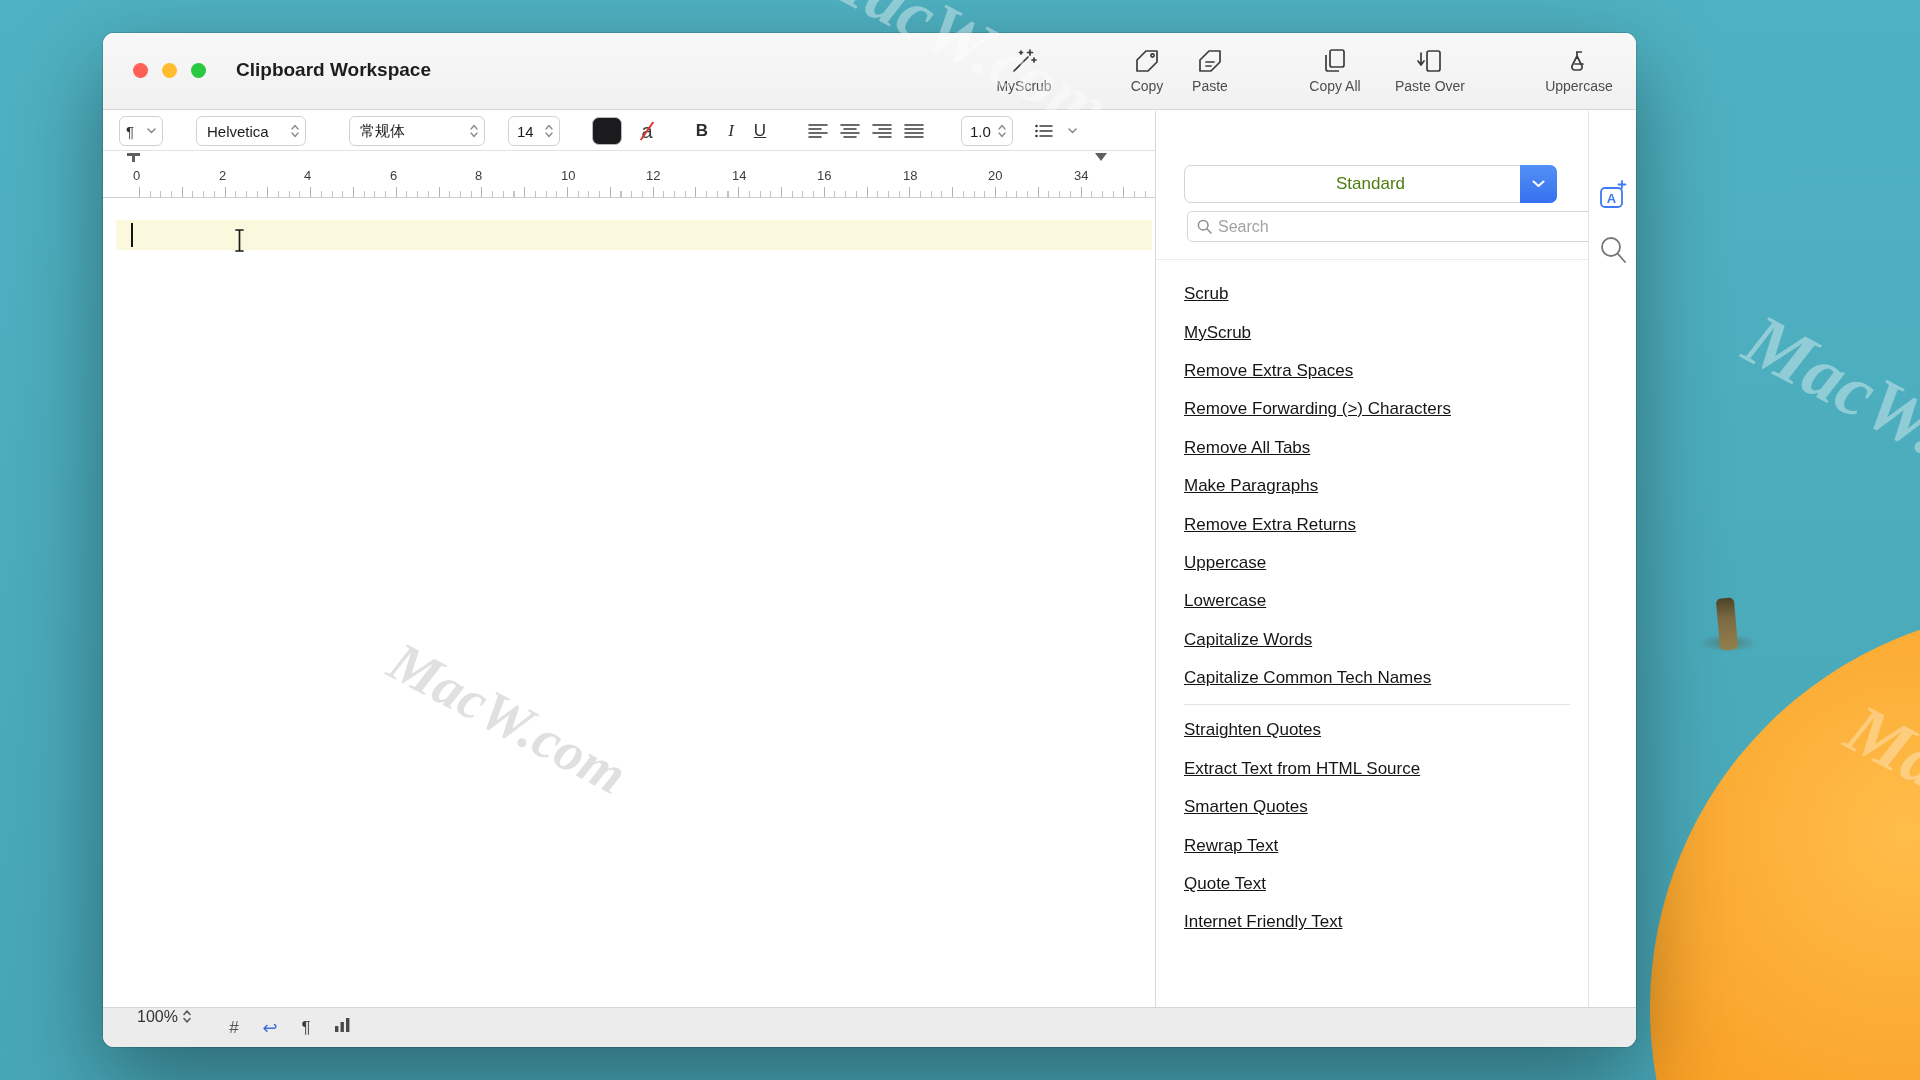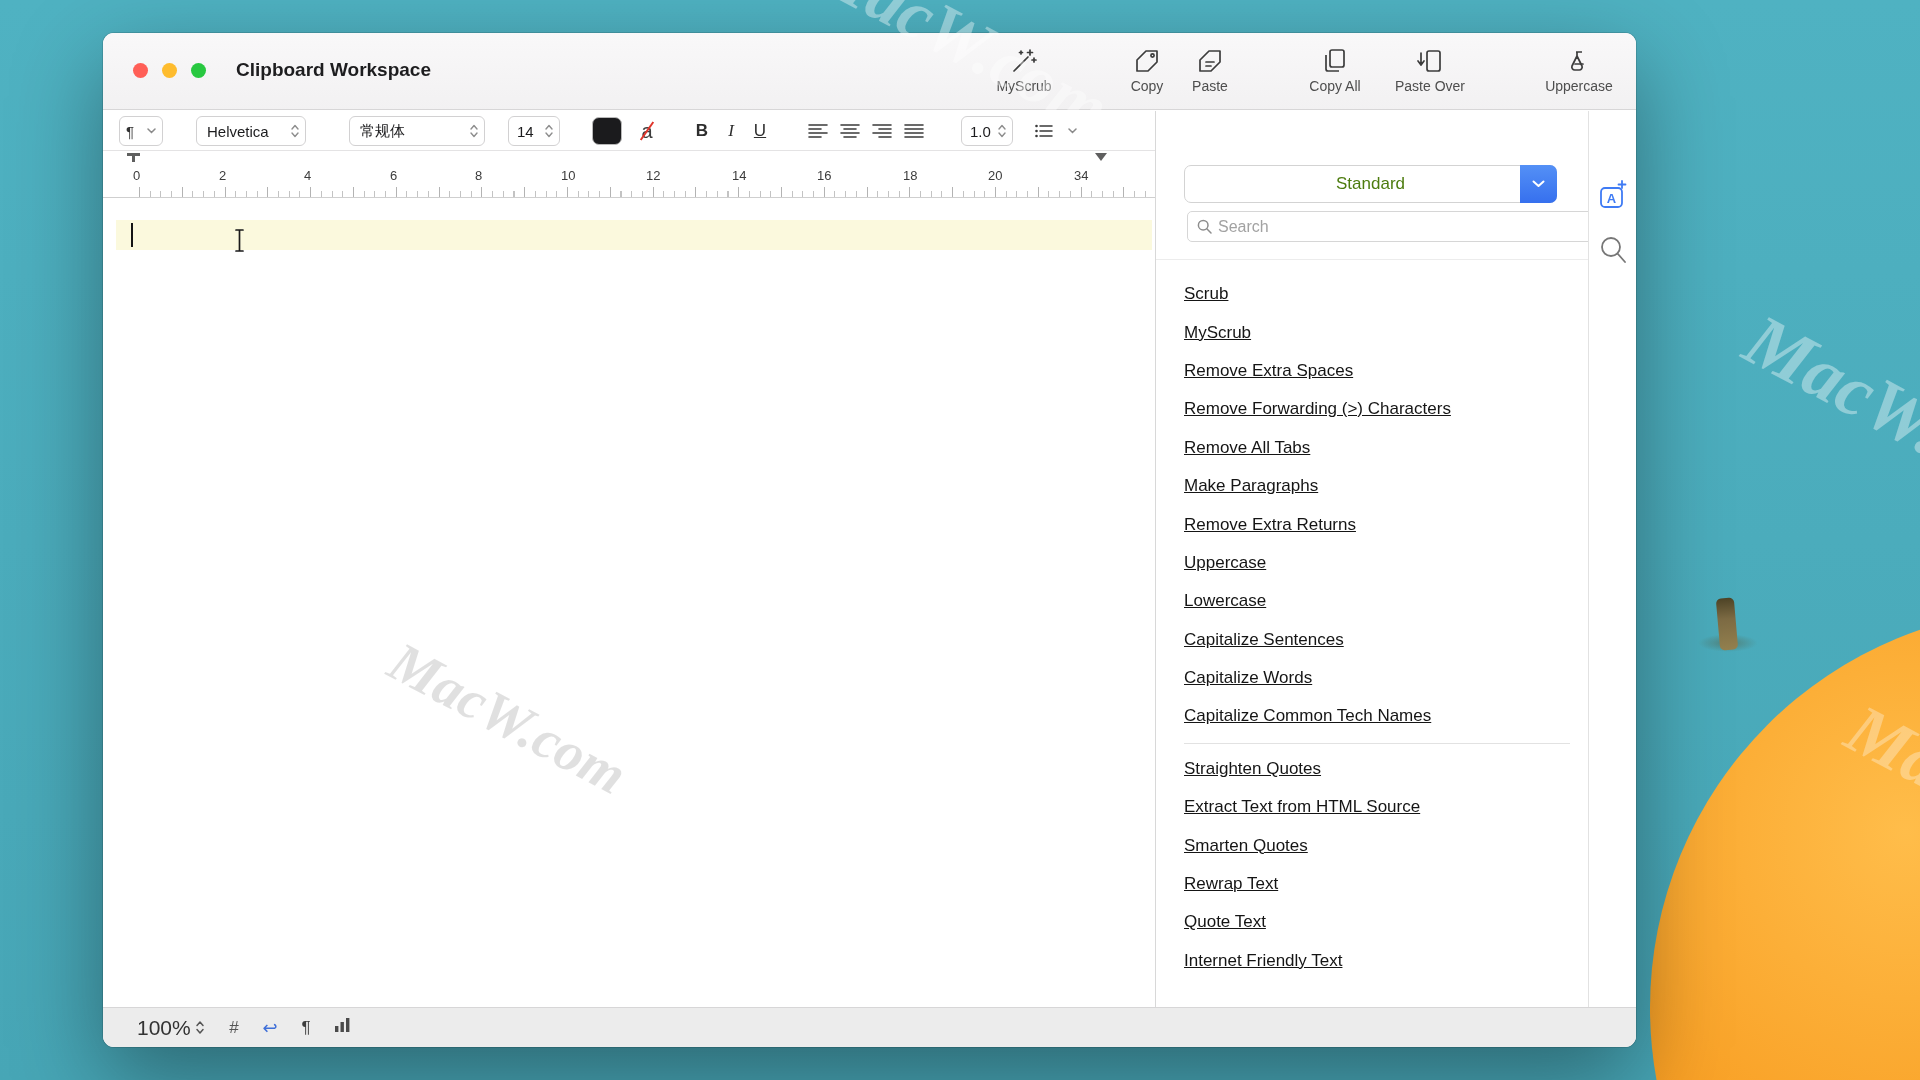--- a/index.html
+++ b/index.html
@@ -90,22 +90,22 @@
   .group-sep { height:1px; background:#e2e2e2; margin:7px 0 6px 0; }
 
   
   .strip { width:48px; border-left:1px solid #e2e2e2; position:relative; background:#fff; }
   .strip-btn { position:absolute; left:50%; transform:translateX(-50%); }
   .strip-btn.actions { top:68px; }
   .strip-btn.find { top:124px; }
 
   
   .statusbar { position:absolute; left:0; right:0; bottom:0; height:40px; background:#ececec; border-top:1px solid #d7d6d7; }
-  .zoom-ctl { position:absolute; left:34px; top:0; height:100%; display:flex; align-items:center; gap:4px;
-    font-size:21px; color:#333; }
+  .zoom-ctl { position:absolute; left:34px; top:0; height:100%; display:flex; gap:4px;
+    font-size:16px; color:#333; }
   .sb-icons { position:absolute; left:122px; top:0; height:100%; display:flex; align-items:center; gap:18px; }
   .sb-ic { font-size:17px; color:#555; width:18px; text-align:center; }
   .sb-ic.return { color:#3f6fd8; font-size:18px; }
   .sb-ic.pilcrow { color:#3d3d3d; }
 </style>
 </head>
 <body>
 
 <div class="orange"></div>
 <div class="orange-stem-shadow"></div>
@@ -302,21 +302,20 @@
       <div class="action-list">
         <div class="action-item">Scrub</div>
         <div class="action-item">MyScrub</div>
         <div class="action-item">Remove Extra Spaces</div>
         <div class="action-item">Remove Forwarding (&gt;) Characters</div>
         <div class="action-item">Remove All Tabs</div>
         <div class="action-item">Make Paragraphs</div>
         <div class="action-item">Remove Extra Returns</div>
         <div class="action-item">Uppercase</div>
         <div class="action-item">Lowercase</div>
-        <div class="action-item">Capitalize Sentences</div>
         <div class="action-item">Capitalize Words</div>
         <div class="action-item">Capitalize Common Tech Names</div>
         <div class="group-sep"></div>
         <div class="action-item">Straighten Quotes</div>
         <div class="action-item">Extract Text from HTML Source</div>
         <div class="action-item">Smarten Quotes</div>
         <div class="action-item">Rewrap Text</div>
         <div class="action-item">Quote Text</div>
         <div class="action-item">Internet Friendly Text</div>
       </div>

